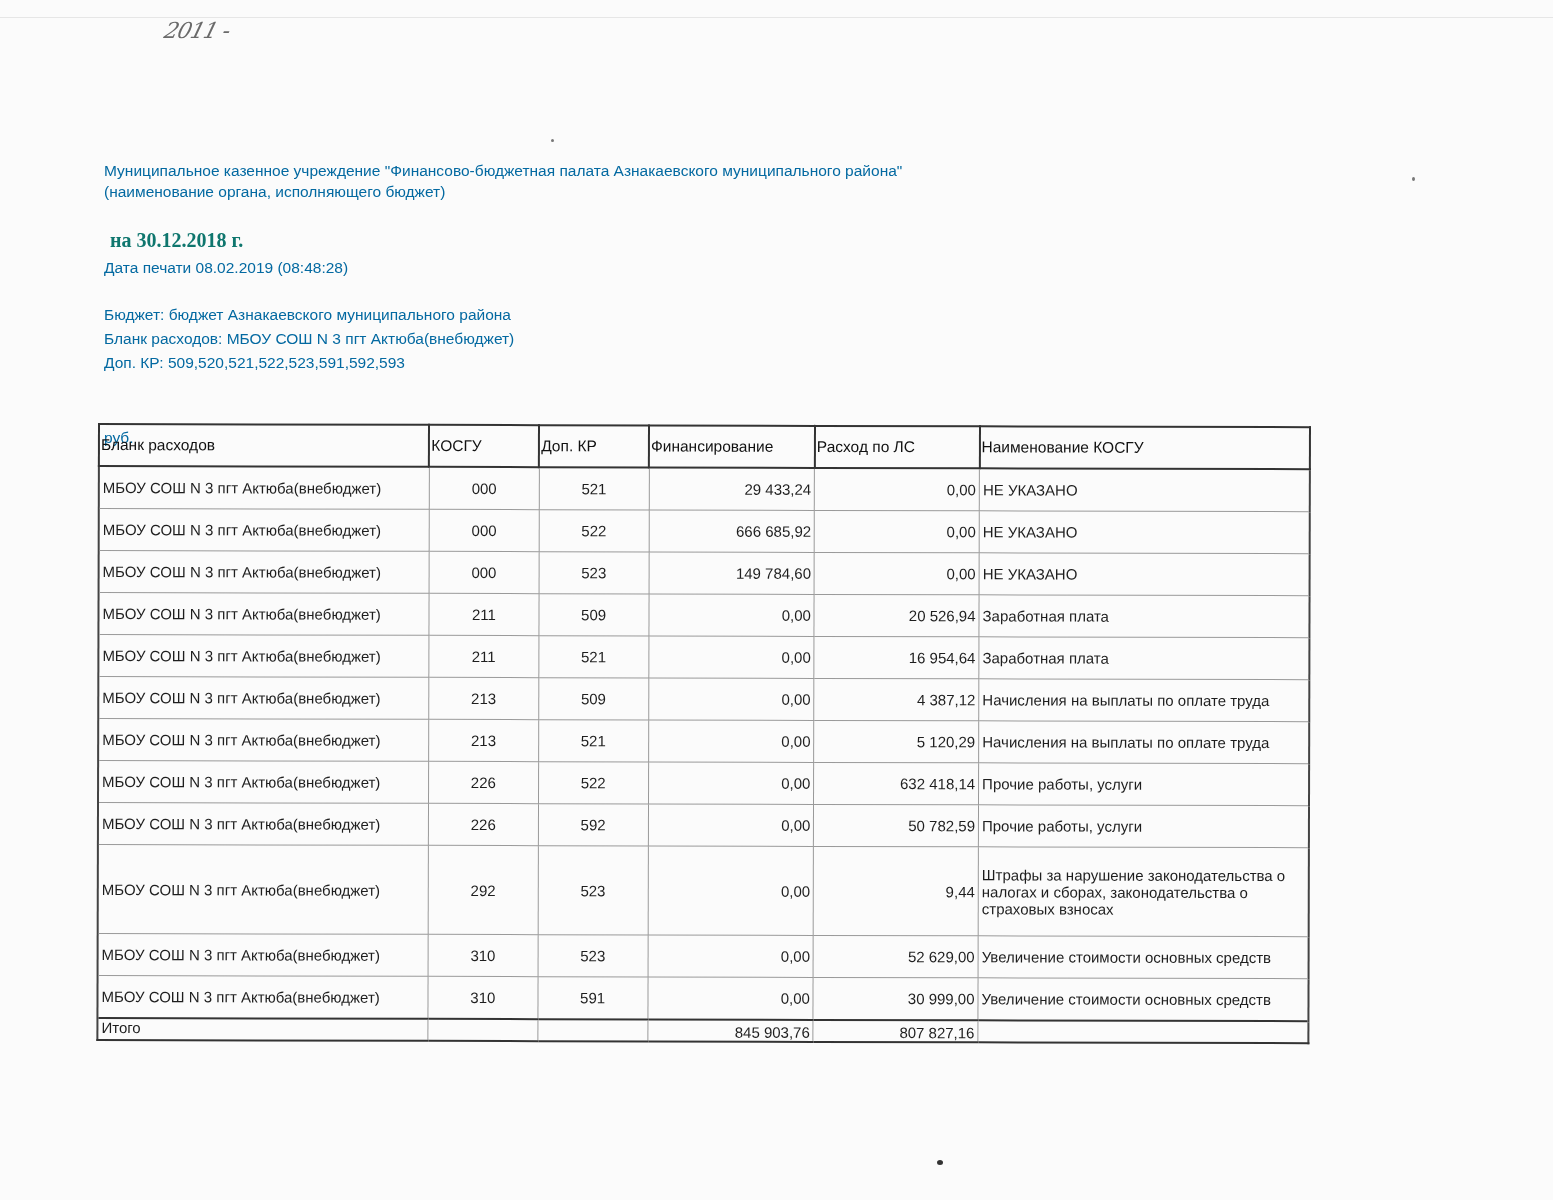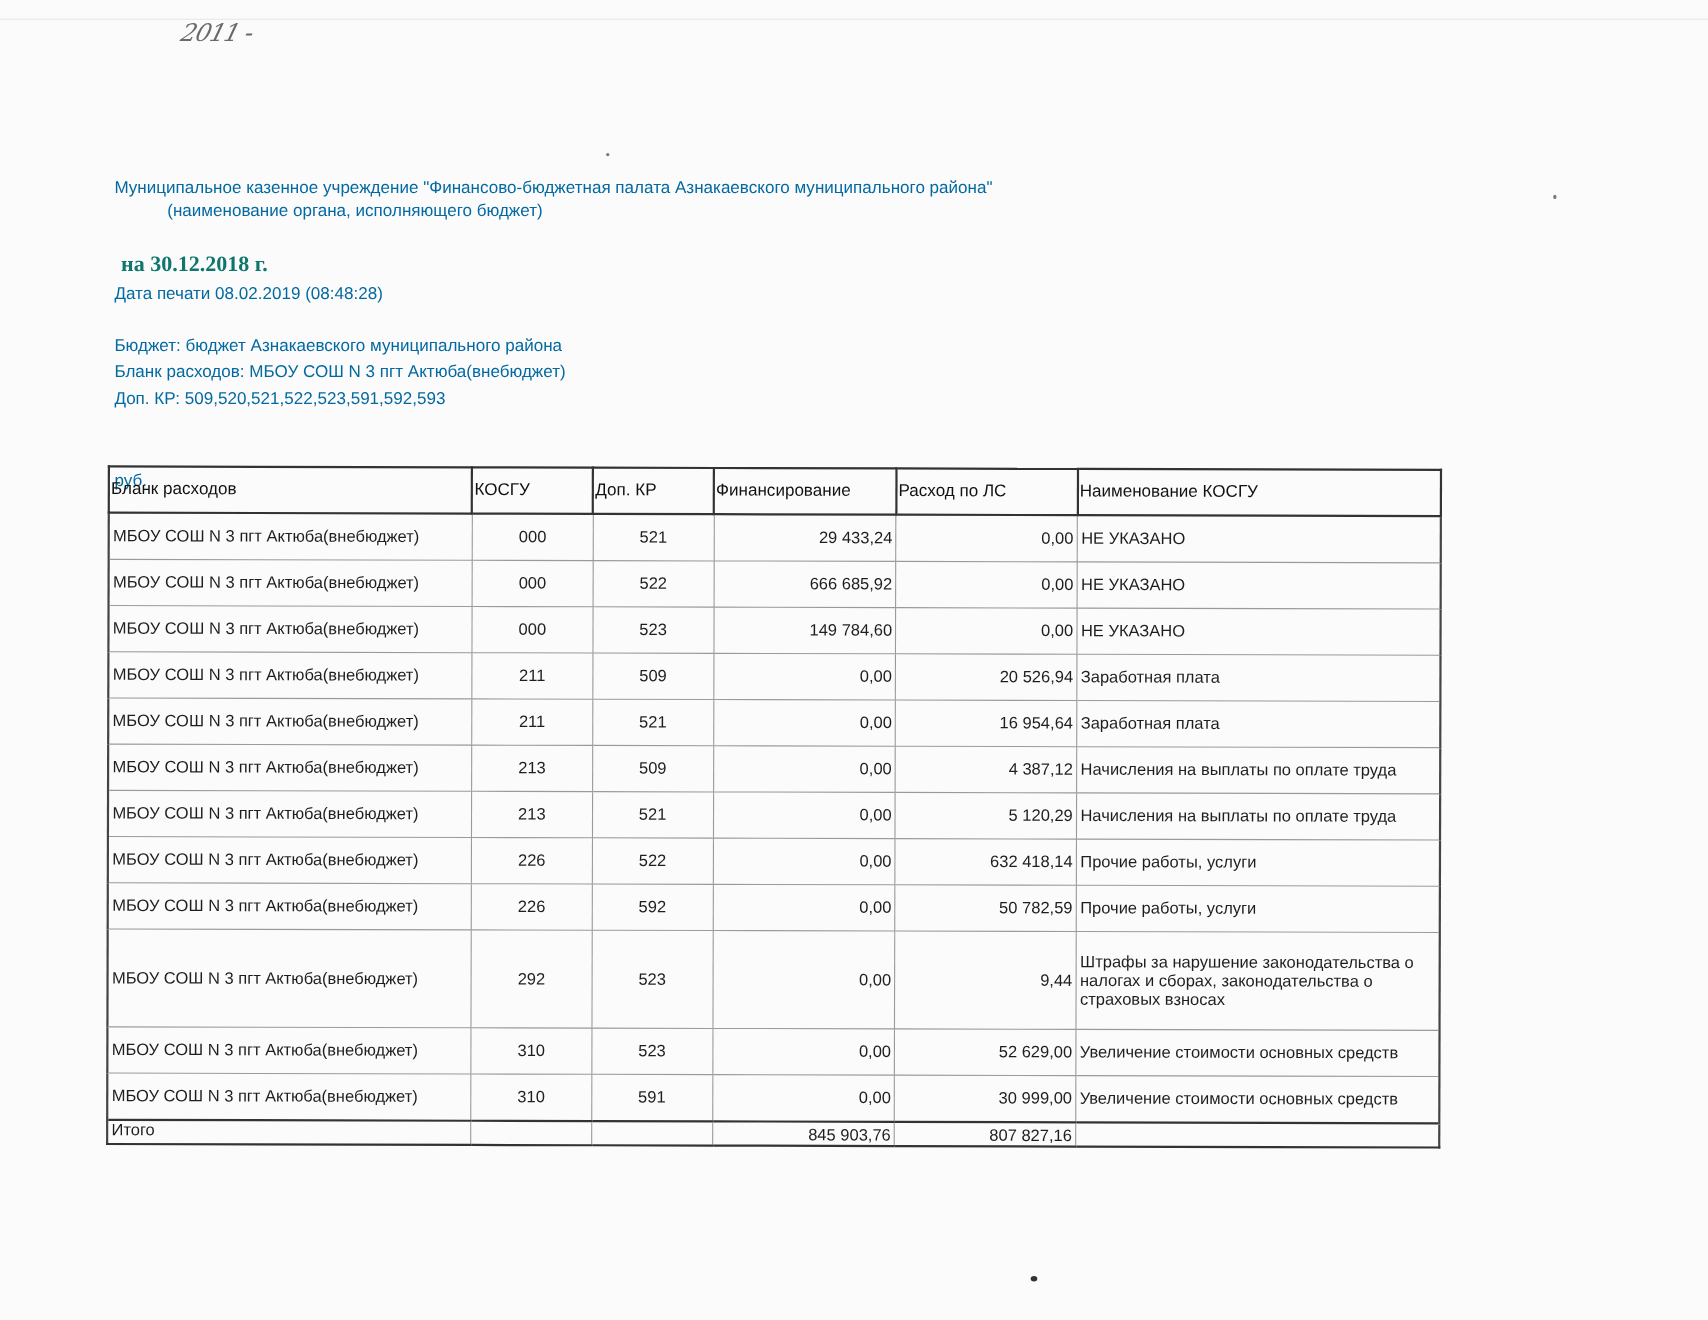--- a/index.html
+++ b/index.html
@@ -33,21 +33,21 @@
   table.report tr td:last-child { border-right:2px solid #444; }
   .speck { position:absolute; background:#777; border-radius:50%; }
 </style>
 </head>
 <body>
 
 <div class="topline"></div>
 <div class="handwriting">2011 -</div>
 
 <div class="hdr" style="top:162px;">Муниципальное казенное учреждение "Финансово-бюджетная палата Азнакаевского муниципального района"</div>
-<div class="hdr" style="top:183px;margin-left:48px;">(наименование органа, исполняющего бюджет)</div>
+<div class="hdr" style="top:183px;">(наименование органа, исполняющего бюджет)</div>
 <div class="date-bold">на 30.12.2018 г.</div>
 <div class="hdr" style="top:259px;">Дата печати 08.02.2019 (08:48:28)</div>
 <div class="hdr" style="top:306px;">Бюджет: бюджет Азнакаевского муниципального района</div>
 <div class="hdr" style="top:330px;">Бланк расходов: МБОУ СОШ N 3 пгт Актюба(внебюджет)</div>
 <div class="hdr" style="top:354px;">Доп. КР: 509,520,521,522,523,591,592,593</div>
 <div class="hdr" style="top:401px;margin-top:28px;">руб.</div>
 
 <table class="report">
   <colgroup>
     <col style="width:331px">

